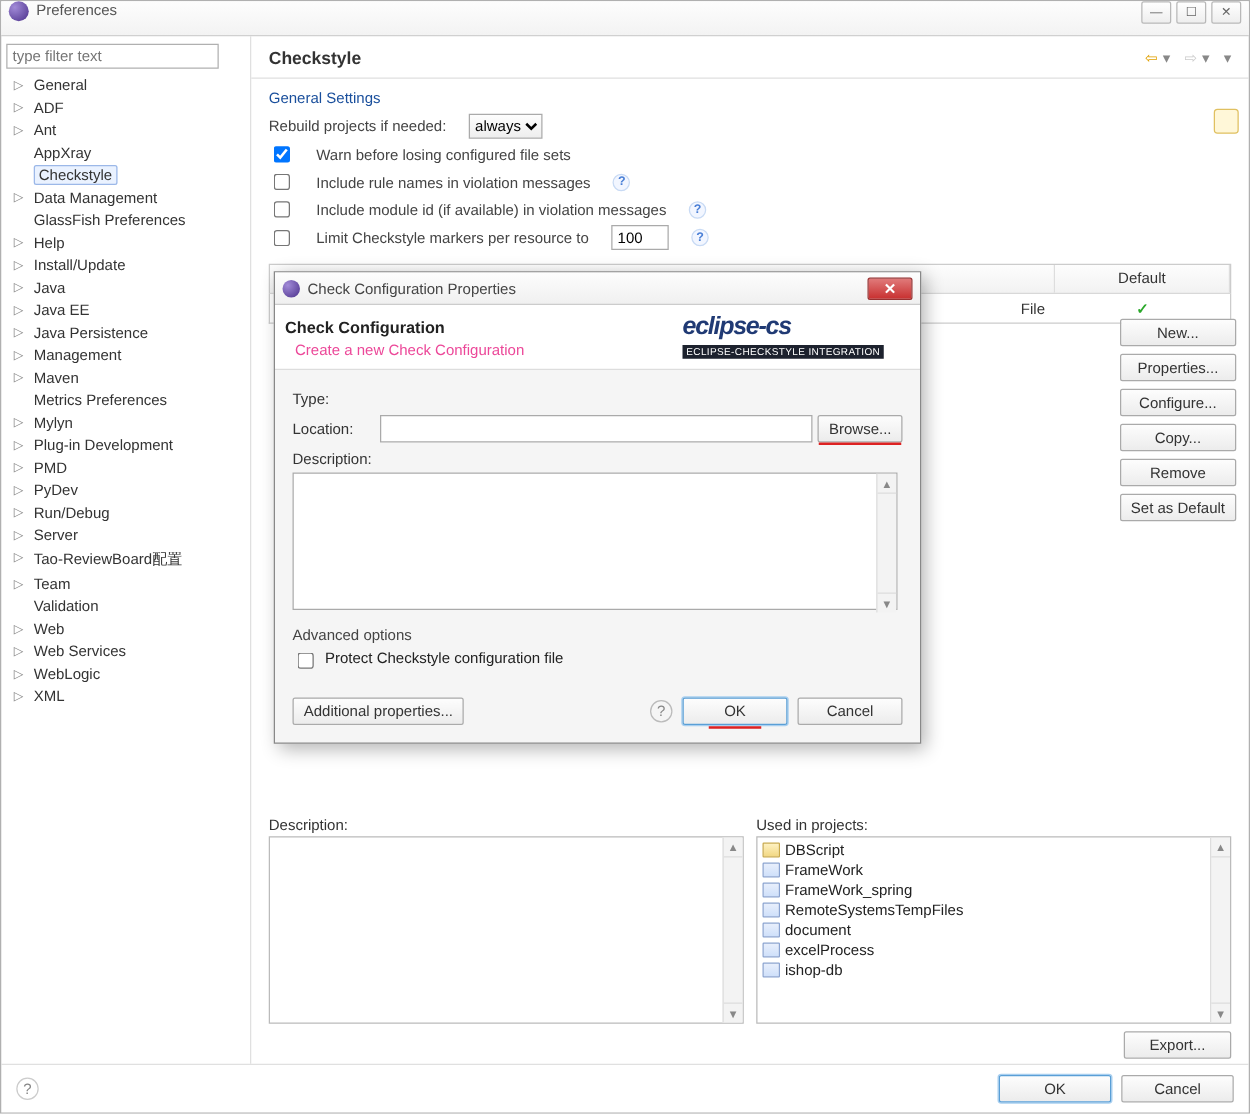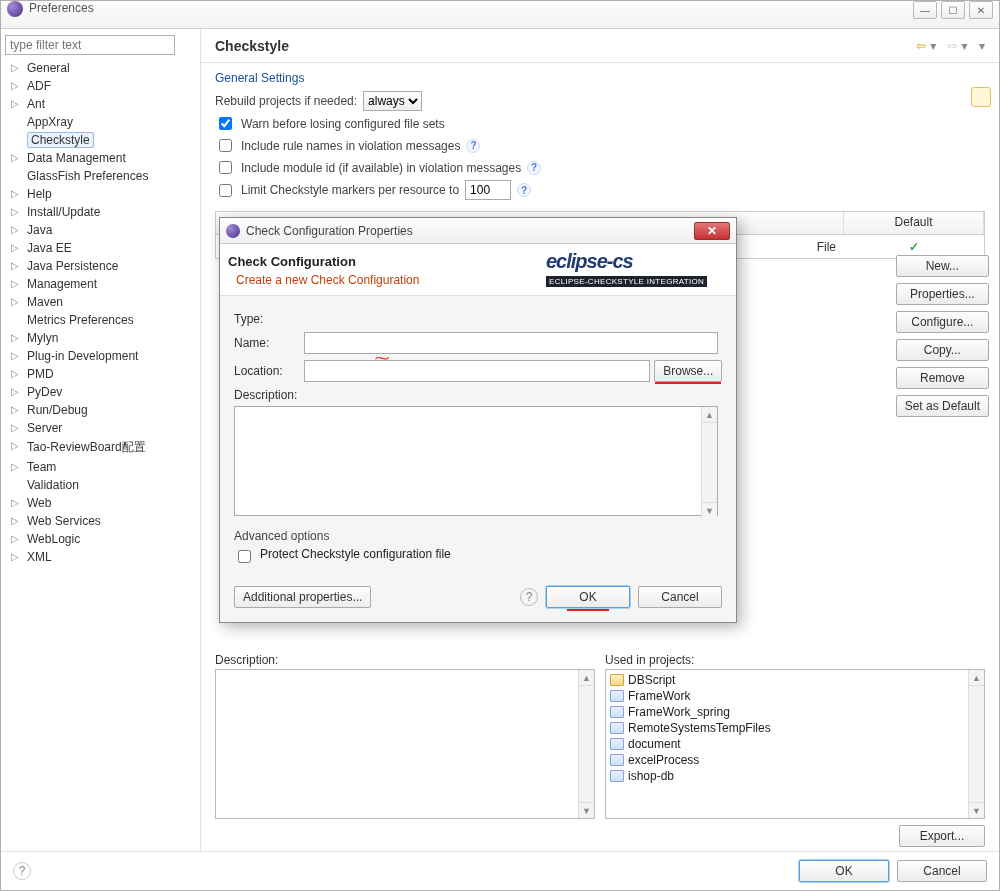--- a/index.html
+++ b/index.html
@@ -17,21 +17,21 @@
 .tree li { padding: 2px 2px 2px 22px; position: relative; color: #333; white-space: nowrap; }
 .tree li .arrow { position: absolute; left: 6px; top: 3px; width: 10px; color: #888; font-size: 10px; }
 .tree li.sel span.label { border: 1px solid #9cb8e8; background: #eaf2ff; padding: 0 3px; border-radius: 2px; }
 .content { flex: 1; display: flex; flex-direction: column; min-width: 0; }
 .content-hdr { height: 34px; display: flex; align-items: center; padding: 0 14px; border-bottom: 1px solid #e0e0e0; }
 .content-hdr h2 { margin: 0; font-size: 14px; font-weight: bold; color: #333; flex: 1; }
 .navarrows { display: flex; gap: 4px; color: #d8a000; font-size: 12px; align-items: center; }
 .navarrows span { color: #888; }
 .gset { padding: 8px 14px; color: #444; position: relative; }
 .gset .legend { color: #1a4f9c; margin-bottom: 6px; }
-.gset .row { display: flex; align-items: center; gap: 6px; margin: 3px 0; }
+.gset .row { display: flex; align-items: center; gap: 18px; margin: 3px 0; }
 .gset input[type=checkbox] { width: 13px; height: 13px; }
 .gset select { border: 1px solid #aaa; background: linear-gradient(#fdfdfd,#eee); height: 20px; }
 .gset input[type=text] { border: 1px solid #aaa; height: 20px; padding: 0 4px; }
 .helpq { color: #4a7fd6; font-weight: bold; background: #f2f6ff; border: 1px solid #c8daf4; border-radius: 50%; width: 14px; height: 14px; display: inline-flex; align-items: center; justify-content: center; font-size: 10px; }
 .refresh-icon { position: absolute; right: 8px; top: 24px; width: 20px; height: 20px; border: 1px solid #e0c060; background: #fff7d8; border-radius: 3px; }
 .tablewrap { margin: 0 14px; border: 1px solid #ccc; height: 24px; display: flex; }
 .tablewrap .th { padding: 3px 8px; border-right: 1px solid #ddd; background: linear-gradient(#fdfdfd,#f2f2f2); color: #333; }
 .check { color: #2aa82a; font-weight: bold; }
 .rightbtns { position: absolute; right: 10px; top: 254px; display: flex; flex-direction: column; gap: 6px; }
 .btn { border: 1px solid #aaa; background: linear-gradient(#fdfdfd,#ececec); padding: 3px 8px; border-radius: 2px; min-width: 86px; text-align: center; color: #333; }
@@ -54,21 +54,21 @@
 .footer .spacer { flex: 1; }
 .footer .btn { min-width: 90px; margin-left: 8px; }
 
 .modal { position: absolute; left: 218px; top: 216px; width: 518px; border: 1px solid #888; background: #f5f5f5; box-shadow: 4px 4px 14px rgba(0,0,0,0.3); }
 .modal .mtb { height: 26px; background: linear-gradient(#fdfdfd,#f0f0f0); border-bottom: 1px solid #ccc; display: flex; align-items: center; padding: 0 6px; }
 .modal .mtb .tb-icon { width: 14px; height: 14px; border-radius: 50%; background: radial-gradient(circle at 30% 30%, #a28bd8, #4a2f8a); margin-right: 6px; }
 .modal .mtb .tb-title { flex: 1; color: #444; }
 .modal .mtb .close { width: 36px; height: 18px; background: linear-gradient(#e07a7a,#c83030); color: #fff; border: 1px solid #983030; border-radius: 2px; display: flex; align-items: center; justify-content: center; font-weight: bold; }
 .modal .mhead { padding: 10px 14px 8px 8px; background: #fff; border-bottom: 1px solid #ddd; position: relative; }
 .modal .mhead h3 { margin: 0 0 4px 0; font-size: 13px; font-weight: bold; }
-.modal .mhead .sub { color: #c2410c; margin-left: 8px; }
+.modal .mhead .sub { color: #ec4899; margin-left: 8px; }
 .logo { position: absolute; right: 10px; top: 6px; width: 180px; height: 50px; }
 .logo .lt { font-family: Arial Black, Arial, sans-serif; font-size: 20px; font-weight: 900; color: #203a74; font-style: italic; letter-spacing: -1px; text-shadow: 1px 0 #fff, -1px 0 #fff, 0 1px #fff, 0 -1px #fff; }
 .logo .ls { font-size: 8px; background: #1d222e; color: #fff; padding: 1px 3px; letter-spacing: 0.3px; display: inline-block; margin-top: -2px; }
 .modal .mbody { padding: 10px 14px; }
 .modal .frow { display: flex; align-items: center; margin: 6px 0; }
 .modal .frow .lbl { width: 70px; color: #333; }
 .modal select.typeSel { border: 1px solid #888; background: linear-gradient(#fafafa,#e8e8e8); height: 22px; min-width: 200px; padding: 0 4px; }
 .modal input[type=text] { border: 1px solid #aaa; height: 22px; background: #fff; }
 .underline-red { position: relative; }
 .underline-red::after { content: ""; position: absolute; left: 4px; right: 60px; bottom: -1px; height: 2px; background: #d22; border-radius: 1px; }
@@ -255,25 +255,20 @@
       <div class="sub">Create a new Check Configuration</div>
       <div class="logo">
         <div class="lt">eclipse-cs</div>
         <div class="ls">ECLIPSE-CHECKSTYLE INTEGRATION</div>
       </div>
     </div>
     <div class="mbody">
       <div class="frow" style="position:relative">
         <div class="lbl">Type:</div>
       </div>
-      <div class="frow" style="position:relative">
-        <div class="lbl">Name:</div>
-        <input type="text" style="width: 414px;" value="">
-        <span class="squig" style="left:140px;top:14px">⁓</span>
-      </div>
       <div class="frow">
         <div class="lbl">Location:</div>
         <input type="text" style="width: 348px;" value="">
         <div class="btn browse-und" style="min-width:62px;margin-left:4px;position:relative">Browse...</div>
       </div>
       <div class="frow" style="align-items:flex-start;flex-direction:column">
         <div class="lbl" style="width:auto;margin-bottom:4px">Description:</div>
         <div style="position:relative">
           <textarea style=""></textarea>
           <div class="vscroll" style="right:1px;top:1px;bottom:1px">

